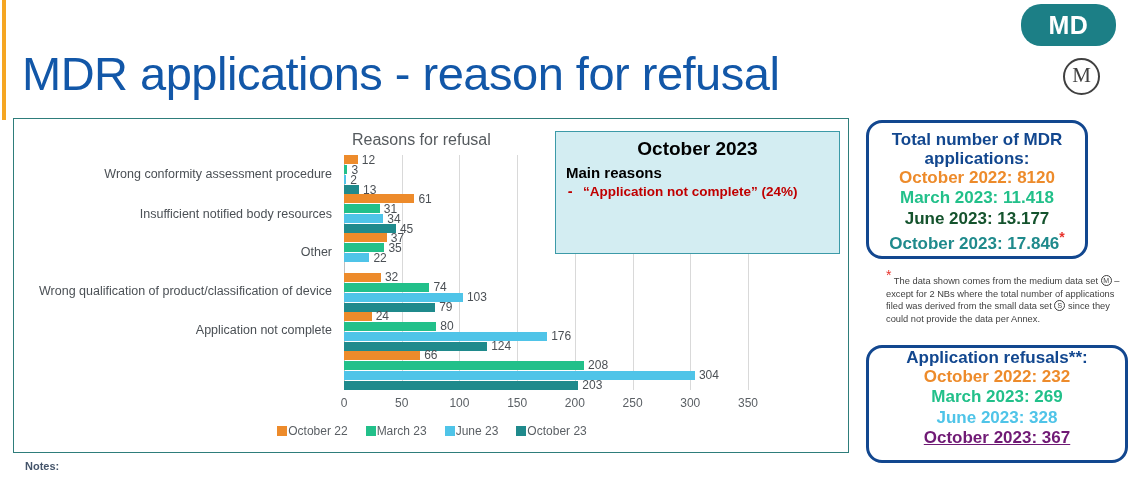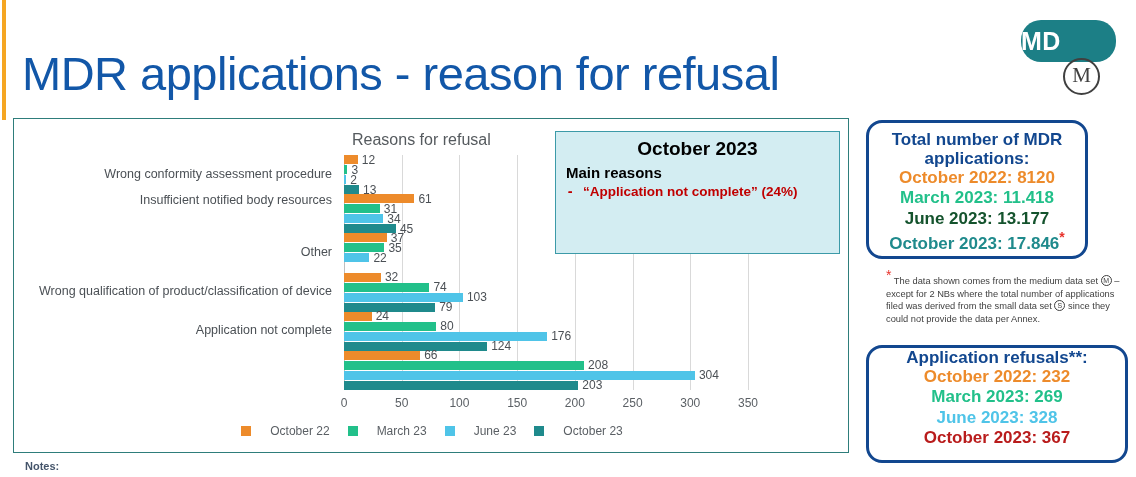--- a/index.html
+++ b/index.html
@@ -7,23 +7,23 @@
   body{
     width:1136px;height:477px;background:#ffffff;
     font-family:"Liberation Sans", sans-serif;
     overflow:hidden;position:relative;
   }
   #slide{position:absolute;left:0;top:0;width:1136px;height:477px;}
 
   .accent-bar{position:absolute;left:2px;top:0;width:4px;height:120px;background:#F5A623;}
 
   .md-badge{
-    position:absolute;left:1021px;top:20px;width:95px;height:42px;
+    position:absolute;left:1021px;top:4px;width:95px;height:42px;
     background:#1C7F86;border-radius:20px;
-    display:flex;align-items:center;
+    display:flex;align-items:center;justify-content:center;
     color:#ffffff;font-size:25px;font-weight:bold;letter-spacing:.5px;
   }
   .m-logo{
     position:absolute;left:1063px;top:58px;width:33px;height:33px;
     border:2px solid #404040;border-radius:50%;
     display:flex;align-items:center;justify-content:center;
     color:#404040;font-size:21px;font-family:"Liberation Serif",serif;
   }
   .m-logo span{position:relative;top:-1px;}
 
@@ -61,21 +61,21 @@
   .barrow{position:relative;height:9px;margin-bottom:1px;}
   .bar{position:absolute;left:0;top:0;height:9px;}
   .bar-val{
     position:absolute;top:50%;transform:translateY(-50%);
     font-size:12px;color:#4b5055;white-space:nowrap;padding-left:4px;
   }
   .legend{
     position:absolute;left:0;top:305px;width:836px;
     display:flex;justify-content:center;align-items:center;gap:18px;
   }
-  .leg-item{display:flex;align-items:center;gap:19px;font-size:12px;color:#5a5f64;}
+  .leg-item{display:flex;align-items:center;gap:1px;font-size:12px;color:#5a5f64;}
   .leg-swatch{width:10px;height:10px;display:inline-block;}
 
   
   .callout{
     position:absolute;left:555px;top:131px;width:285px;height:123px;
     background:#D3EDF2;border:1.5px solid #3C9AA8;box-sizing:border-box;
     padding:6px 10px 6px 10px;
   }
   .callout-title{text-align:center;font-size:19px;font-weight:bold;color:#000;margin-bottom:4px;}
   .callout-sub{font-size:15px;font-weight:bold;color:#000;margin:1px 0 3px 0;}
@@ -127,21 +127,21 @@
     <span>M</span>
   </div>
 
   <div class="slide-title">MDR applications - reason for refusal</div>
 
   <div class="chart-card">
     <div class="chart-title">Reasons for refusal</div>
 
     <div class="cat-labels" id="cat-labels">
         <div class="cat-label" style="top: 11.5833px;">Wrong conformity assessment procedure</div>
-        <div class="cat-label" style="top: 38px; padding-left: 28px;">Insufficient notified body resources</div>
+        <div class="cat-label" style="top: 52px; padding-left: 28px;">Insufficient notified body resources</div>
         <div class="cat-label" style="top: 89.9167px;">Other</div>
         <div class="cat-label" style="top: 129.083px;">Wrong qualification of product/classification of device</div>
         <div class="cat-label" style="top: 168.25px;">Application not complete</div>
       </div>
     <div class="plot" id="plot">
         <div class="gridline axis0" style="left: 0px;"></div>
         <div class="tick" style="left: 0px;">0</div>
         <div class="gridline" style="left: 57.7143px;"></div>
         <div class="tick" style="left: 57.7143px;">50</div>
         <div class="gridline" style="left: 115.429px;"></div>
@@ -306,19 +306,19 @@
   <div class="footnote">
     <span class="sup-red">*</span><span> The data shown comes from the medium data set </span><span class="circ">M</span><span> – except for 2 NBs where the total number of applications filed was derived from the small data set </span><span class="circ">S</span><span> since they could not provide the data per Annex.</span>
   </div>
 
   <div class="info-box box-refusals">
     <div class="bx-head">Application refusals**:</div>
     <div id="refusal-rows">
         <div class="bx-line" style="color: rgb(237, 139, 43);"><span>October 2022: 232</span></div>
         <div class="bx-line" style="color: rgb(34, 192, 138);"><span>March 2023: 269</span></div>
         <div class="bx-line" style="color: rgb(79, 196, 232);"><span>June 2023: 328</span></div>
-        <div class="bx-line" style="color: #b91c1c;"><span>October 2023: 367</span></div>
+        <div class="bx-line" style="color: #701a75; text-decoration: underline;"><span>October 2023: 367</span></div>
       </div>
   </div>
 
   <div class="notes">Notes:</div>
 
 </div>
 
 </body></html>

